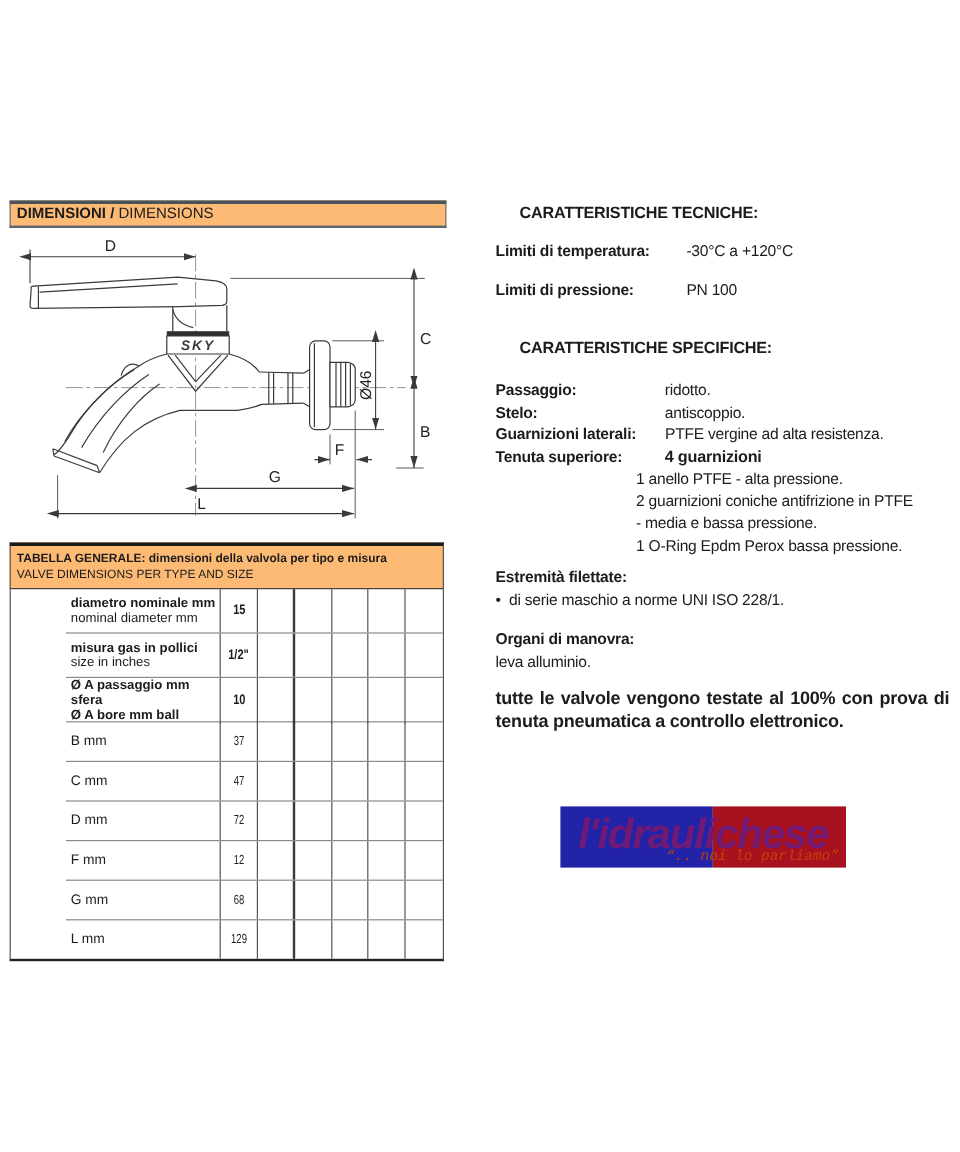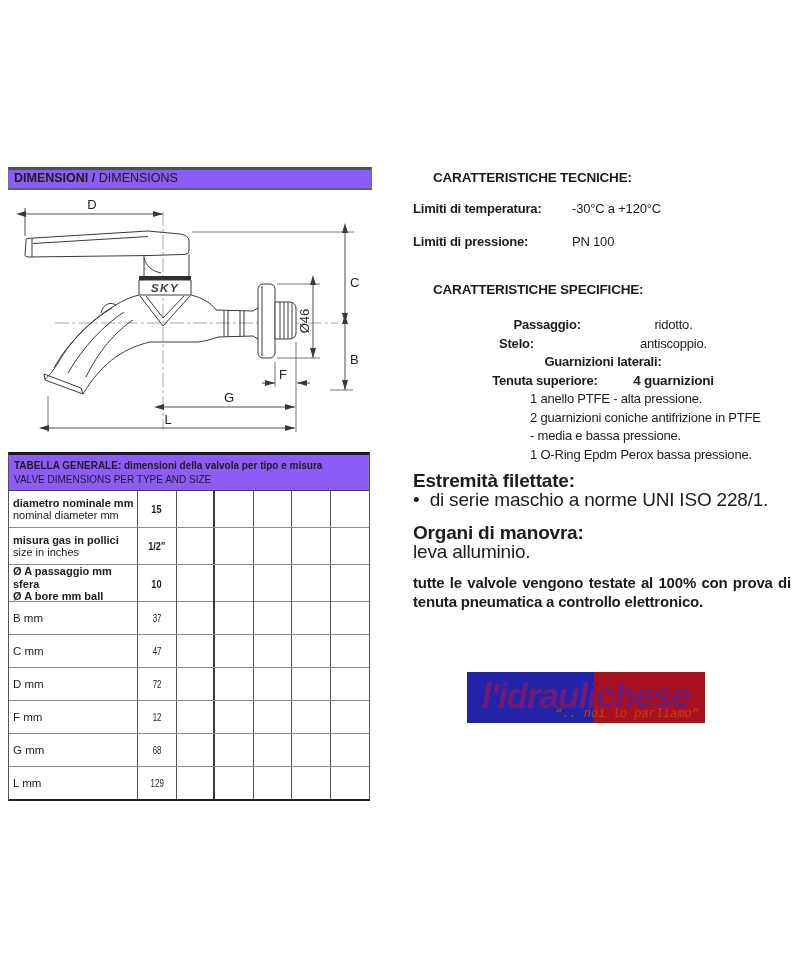--- a/index.html
+++ b/index.html
@@ -1,35 +1,35 @@
 <!DOCTYPE html>
 <html><head>
 <meta charset="utf-8">
 <style>
   html,body{margin:0;padding:0;background:#fff;}
   #page{position:relative;width:800px;height:960px;background:#ffffff;overflow:hidden;
         font-family:"Liberation Sans",sans-serif;color:#1c1c1c;}
 
   
-  .bar{position:absolute;background:#8b5cf6;box-sizing:border-box;
+  .bar{position:absolute;background:#fdba74;box-sizing:border-box;
        border:1px solid #6a747c;border-top:3px solid #47525a;border-bottom:2px solid #5a646c;}
   #dim-bar{left:8px;top:167px;width:364px;height:23px;line-height:17px;
            font-size:12.5px;padding-left:5px;}
   #dim-bar b{font-weight:bold;}
 
   #tab-bar{left:8px;top:452px;width:362px;height:39px;border:1px solid #555;
            border-top:3px solid #1a1a1a;border-bottom:1px solid #444;
            font-size:10px;line-height:13.5px;padding:4px 0 0 5px;}
   #tab-bar .l1{font-weight:bold;}
 
   
   #dim-table{position:absolute;left:8px;top:491px;width:362px;box-sizing:border-box;
              border-left:1px solid #555;border-right:1px solid #555;border-bottom:2px solid #222;}
   .trow{display:grid;grid-template-columns:129px repeat(6,1fr);}
-  .trow{border-bottom:1px solid #8a8a8a;}
+  .trow{border-bottom:1px solid #8a8a8a;margin-left:46px;}
   .trow:last-child{border-bottom:none;}
   .tcell{border-right:1px solid #555;box-sizing:border-box;display:flex;
          flex-direction:column;justify-content:center;}
   .tcell:last-child{border-right:none;}
   .tcell.c3{border-right:2px solid #3a3a3a;}
   .trow.two{height:36px;}
   .trow.one{height:32px;}
   .label{padding-left:4px;font-size:11px;line-height:12.5px;}
   .label .it{font-weight:bold;}
   .trow.one .label .it{font-weight:normal;font-size:11.5px;}
@@ -38,26 +38,26 @@
   .val{align-items:center;}
   .val span{display:inline-block;transform:scaleX(0.8);font-weight:bold;font-size:11.5px;}
   .trow.one .val span{font-weight:normal;transform:scaleX(0.72);font-size:11px;color:#222;}
 
   
   .rtitle{position:absolute;left:413px;font-size:13.5px;font-weight:bold;letter-spacing:-0.2px;margin-left:20px;}
   .kv{position:absolute;left:413px;display:flex;font-size:13px;letter-spacing:-0.2px;}
   .kv .k{flex:0 0 159px;font-weight:bold;}
   #spec-block{position:absolute;left:413px;top:316px;width:380px;
               font-size:13px;line-height:18.5px;letter-spacing:-0.2px;}
-  .srow{display:flex;justify-content:center;}
+  .srow{display:flex;}
   .srow .k{flex:0 0 117px;font-weight:bold;white-space:nowrap;}
   .srow .v{white-space:nowrap;margin-left:24px;}
   .srow .v.strong{font-weight:bold;font-size:13.5px;}
   .detail{padding-left:117px;}
-  #thread-block,#organ-block{position:absolute;left:413px;font-size:19px;
+  #thread-block,#organ-block{position:absolute;left:413px;font-size:13px;
               line-height:18.5px;letter-spacing:-0.2px;}
   #thread-block .t,#organ-block .t{font-weight:bold;}
   #note{position:absolute;left:413px;top:574px;width:378px;font-size:15px;font-weight:bold;
         line-height:18.5px;text-align:justify;letter-spacing:-0.2px;}
 
   
   #logo{position:absolute;left:467px;top:672px;width:238px;height:51px;}
   #logo .half{position:absolute;top:0;height:100%;}
   #logo .blue{left:0;width:127px;background:#2323a8;}
   #logo .red{left:127px;width:111px;background:#a8121f;}
@@ -306,20 +306,21 @@
     <div class="srow">
       <span class="k">Passaggio:</span>
       <span class="v">ridotto.</span>
     </div>
     <div class="srow">
       <span class="k">Stelo:</span>
       <span class="v">antiscoppio.</span>
     </div>
     <div class="srow">
       <span class="k">Guarnizioni laterali:</span>
+      <span class="v">PTFE vergine ad alta resistenza.</span>
     </div>
     <div class="srow">
       <span class="k">Tenuta superiore:</span>
       <span class="v strong">4 guarnizioni</span>
     </div>
     <div class="detail">1 anello PTFE - alta pressione.</div>
     <div class="detail">2 guarnizioni coniche antifrizione in PTFE</div>
     <div class="detail">- media e bassa pressione.</div>
     <div class="detail">1 O-Ring Epdm Perox bassa pressione.</div>
   </div>

